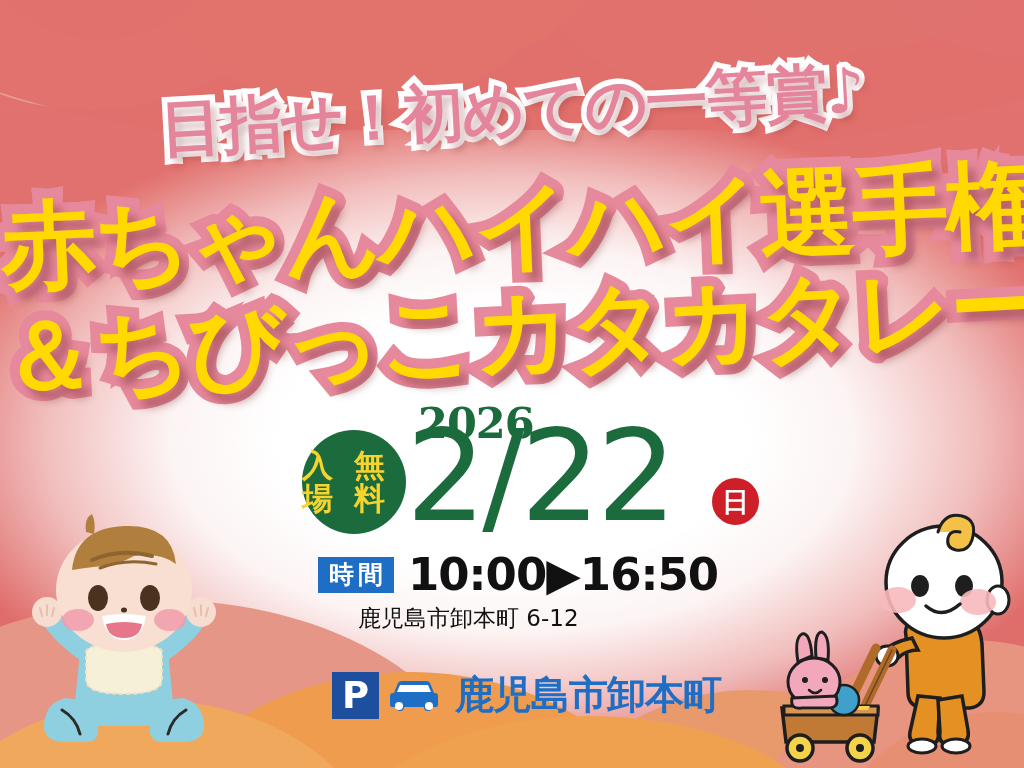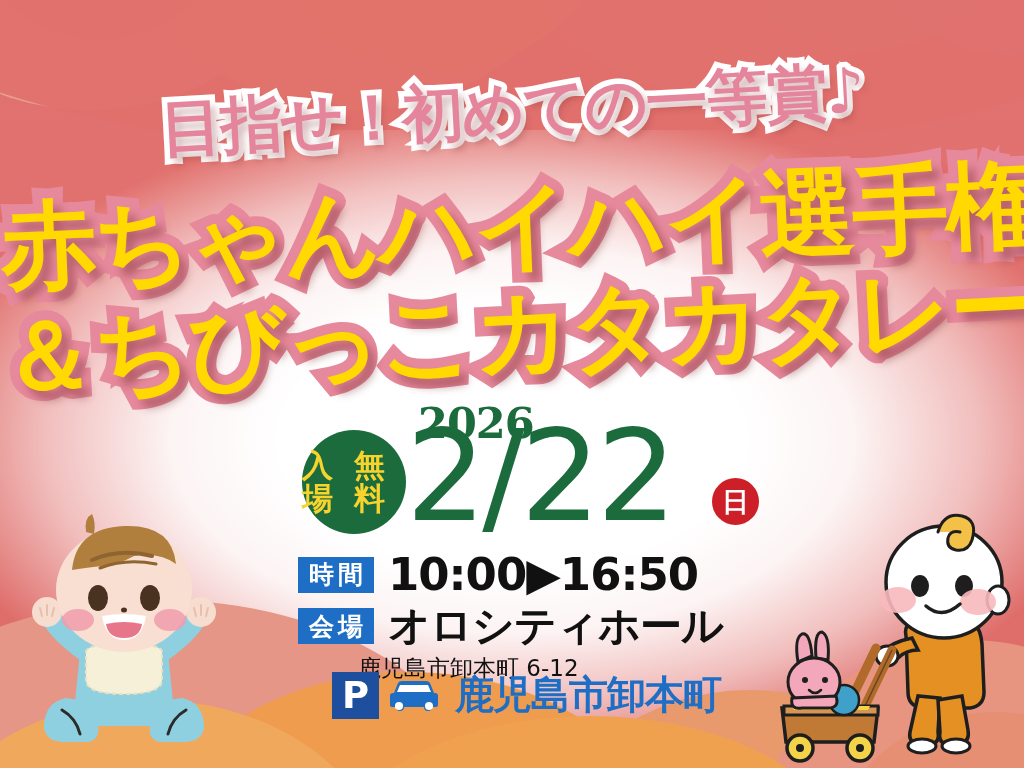--- a/index.html
+++ b/index.html
@@ -161,20 +161,21 @@
     font-weight: bold;
     font-size: 25px;
     width: 76px;
     height: 36px;
     display: flex;
     align-items: center;
     justify-content: center;
     letter-spacing: 4px;
     text-indent: 4px;
     flex: none;
+    margin-left: 20px;
   }
   .info-time {
     font-weight: bold;
     font-size: 45px;
     color: #111111;
     letter-spacing: -1px;
     line-height: 1;
     white-space: nowrap;
   }
   .info-venue {
@@ -276,24 +277,20 @@
 
     <div class="year">2026</div>
     <div class="date-main">2/22</div>
     <div class="day-badge">日</div>
   </div>
 
   <div class="info">
     <div class="info-row">
       <div class="info-tag">時間</div>
       <div class="info-time">10:00▶16:50</div>
-    </div>
-    <div class="info-row" style="margin-top:8px;">
-      <div class="info-tag">会場</div>
-      <div class="info-venue">オロシティホール</div>
     </div>
     <div class="info-address">鹿児島市卸本町 6-12</div>
   </div>
 
   <div class="parking">
     <div class="p-mark">P</div>
     <svg class="car-icon" viewBox="0 0 52 40">
       <path d="M6 18 L10 8 Q11 6 14 6 L38 6 Q41 6 42 8 L46 18 L47 18 Q50 18 50 21 L50 30 Q50 32 48 32 L44 32 Q44 36 40 36 Q36 36 36 32 L16 32 Q16 36 12 36 Q8 36 8 32 L4 32 Q2 32 2 30 L2 21 Q2 18 5 18 Z" fill="#1d6ec4"></path>
       <path d="M12 10 L40 10 L43 17 L9 17 Z" fill="#ffffff"></path>
       <circle cx="11" cy="31" r="4" fill="#ffffff"></circle>

